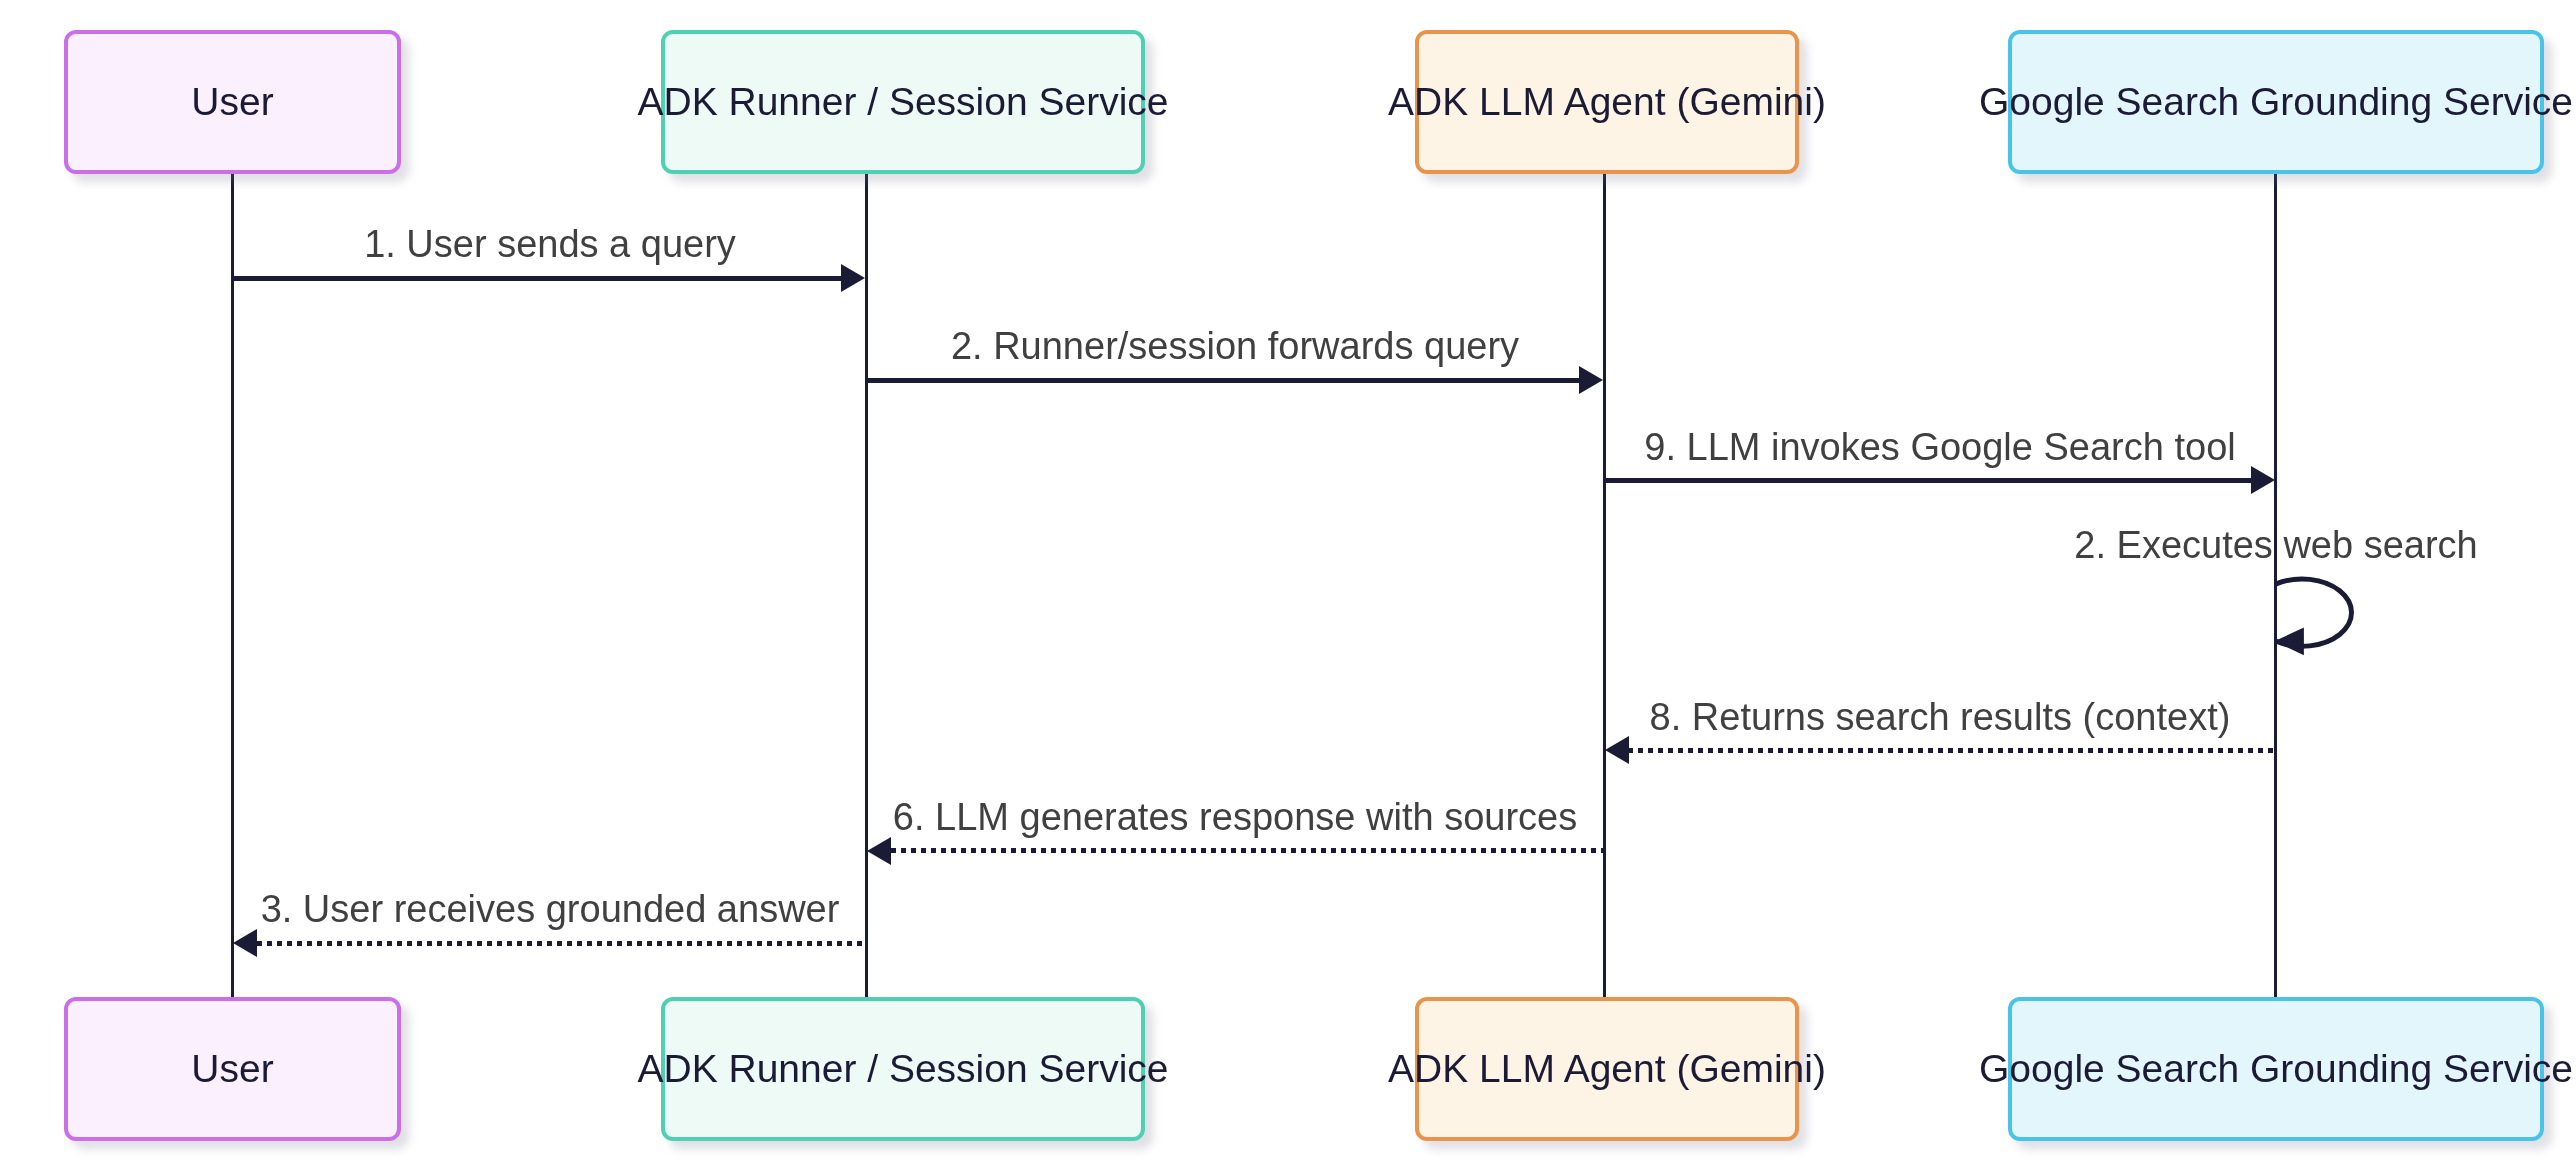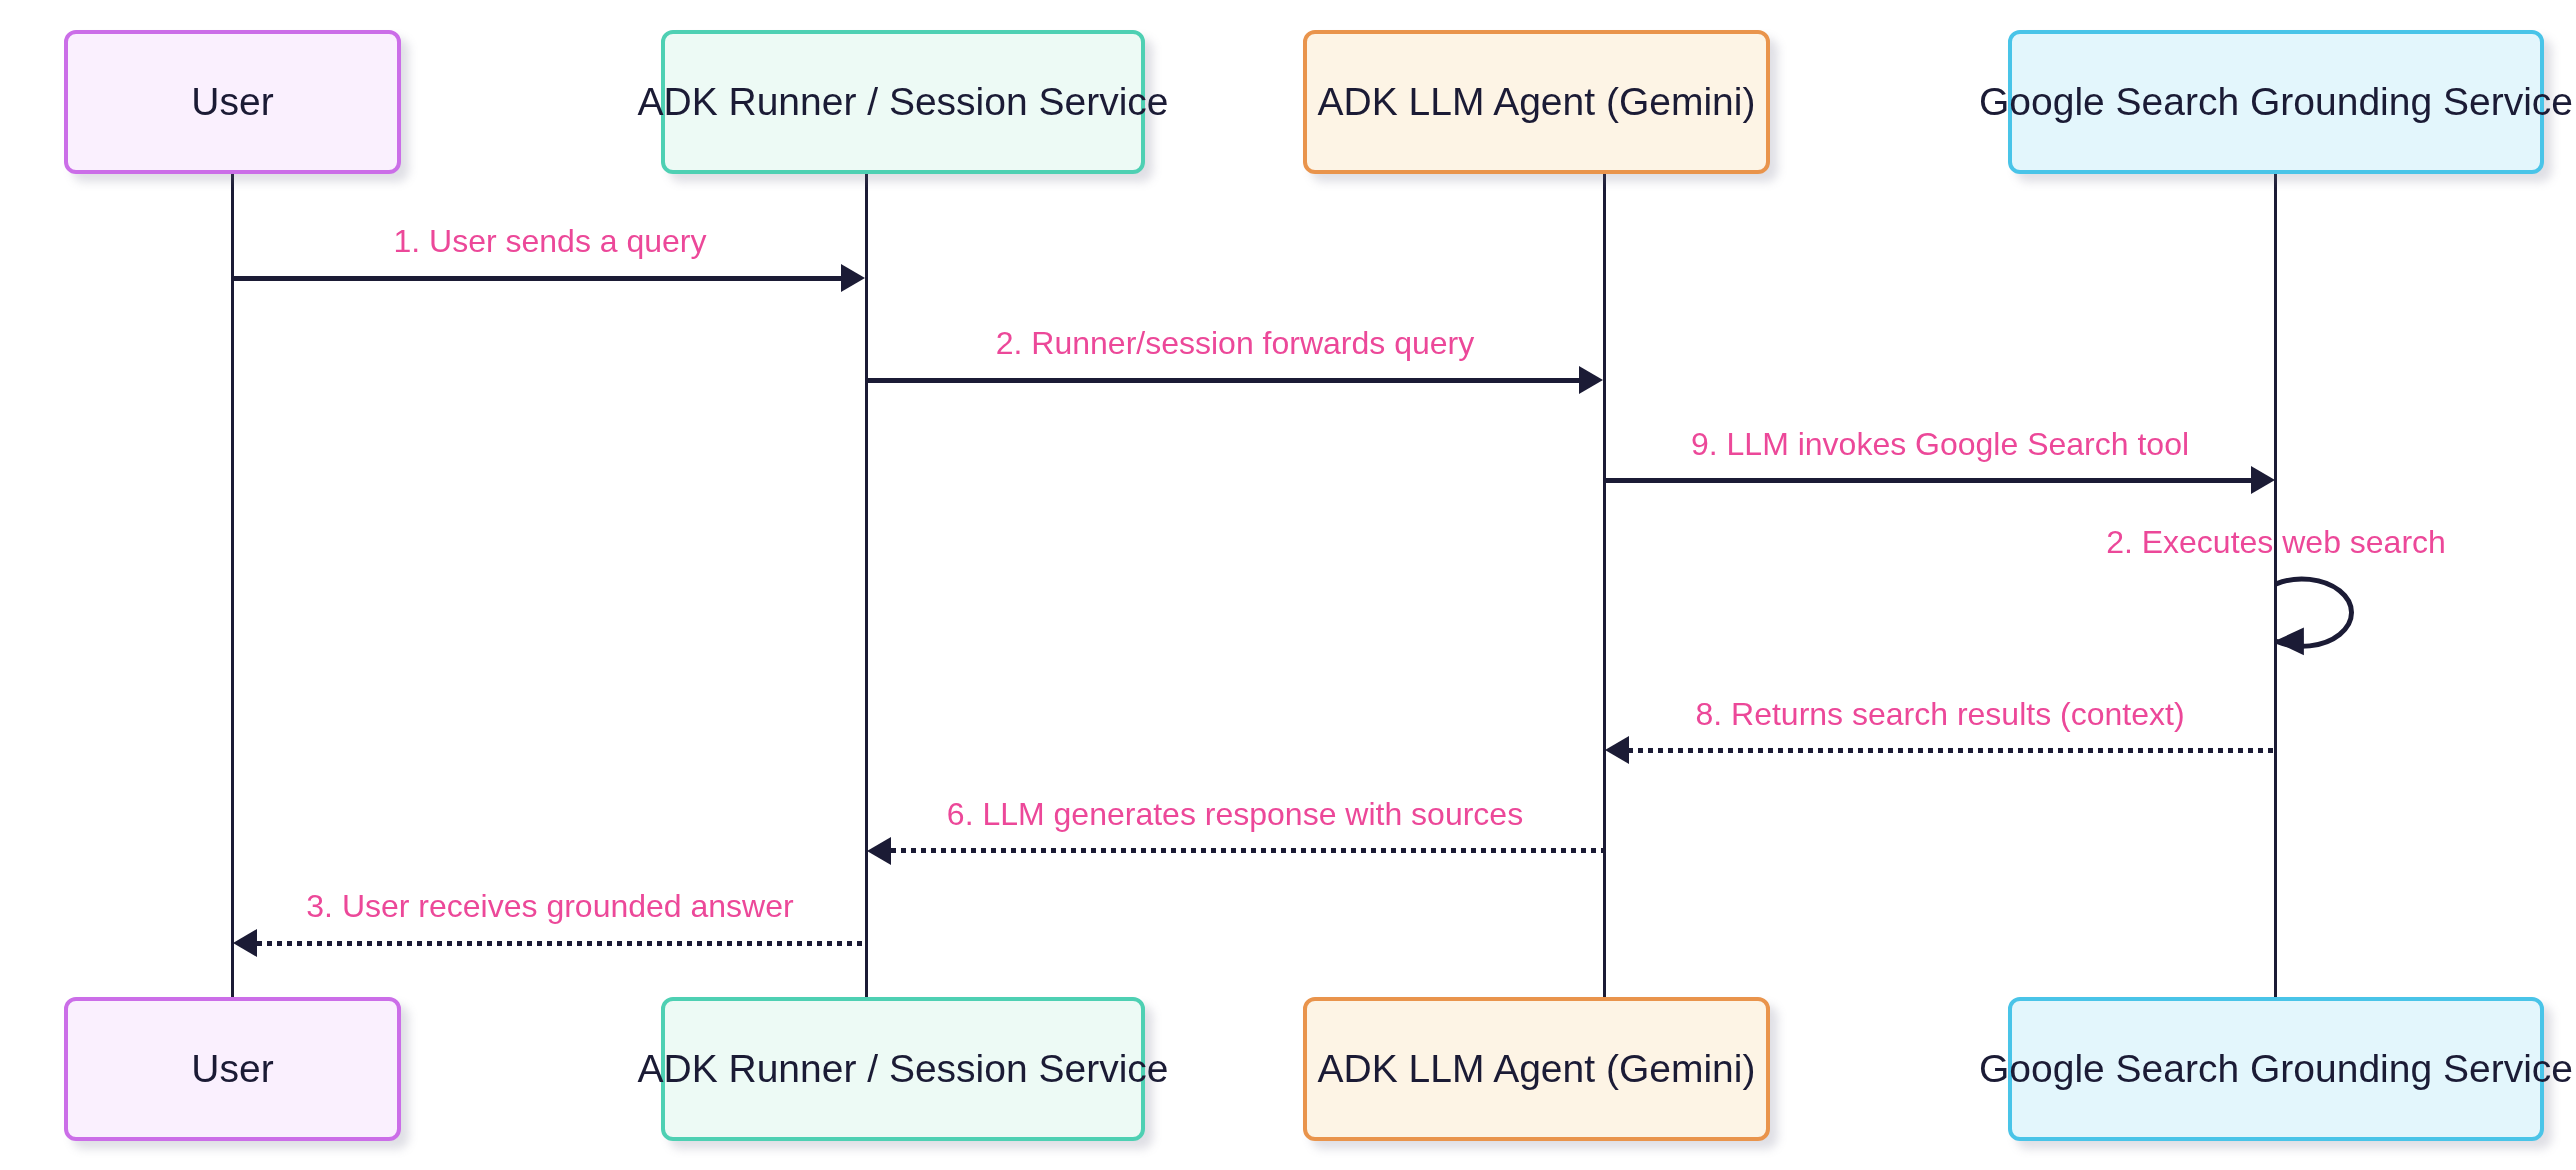--- a/index.html
+++ b/index.html
@@ -34,39 +34,39 @@
   .actor-user   { background: #faf0fe; border-color: #cb6ee8; }
   .actor-runner { background: #edfaf5; border-color: #4ed0b3; }
   .actor-agent  { background: #fdf4e5; border-color: #e9944c; }
   .actor-google { background: #e3f6fc; border-color: #49c4e8; }
 
   .row-top    { top: 30px; }
   .row-bottom { top: 997px; }
 
   .pos-user   { left: 64px;   width: 337px; }
   .pos-runner { left: 625px;  width: 484px; margin-left: 36px; }
-  .pos-agent  { left: 1303px; width: 467px; }
+  .pos-agent  { left: 1415px; width: 384px; }
   .pos-google { left: 2008px; width: 536px; }
 
   
   .lifeline {
     position: absolute;
     top: 174px;
     height: 824px;
     width: 3px;
     background: #1b1b35;
   }
 
   
   .msg-label {
     position: absolute;
     transform: translateX(-50%);
-    font-size: 32px;
+    font-size: 38px;
     white-space: nowrap;
-    color: #ec4899;
+    color: #404040;
   }
   .msg-line {
     position: absolute;
     height: 5px;
   }
   .msg-line.solid  { background: #1b1b35; }
   .msg-line.dotted {
     background: repeating-linear-gradient(90deg, #1b1b35 0 5px, transparent 5px 10px);
   }
   .arrow-head {

